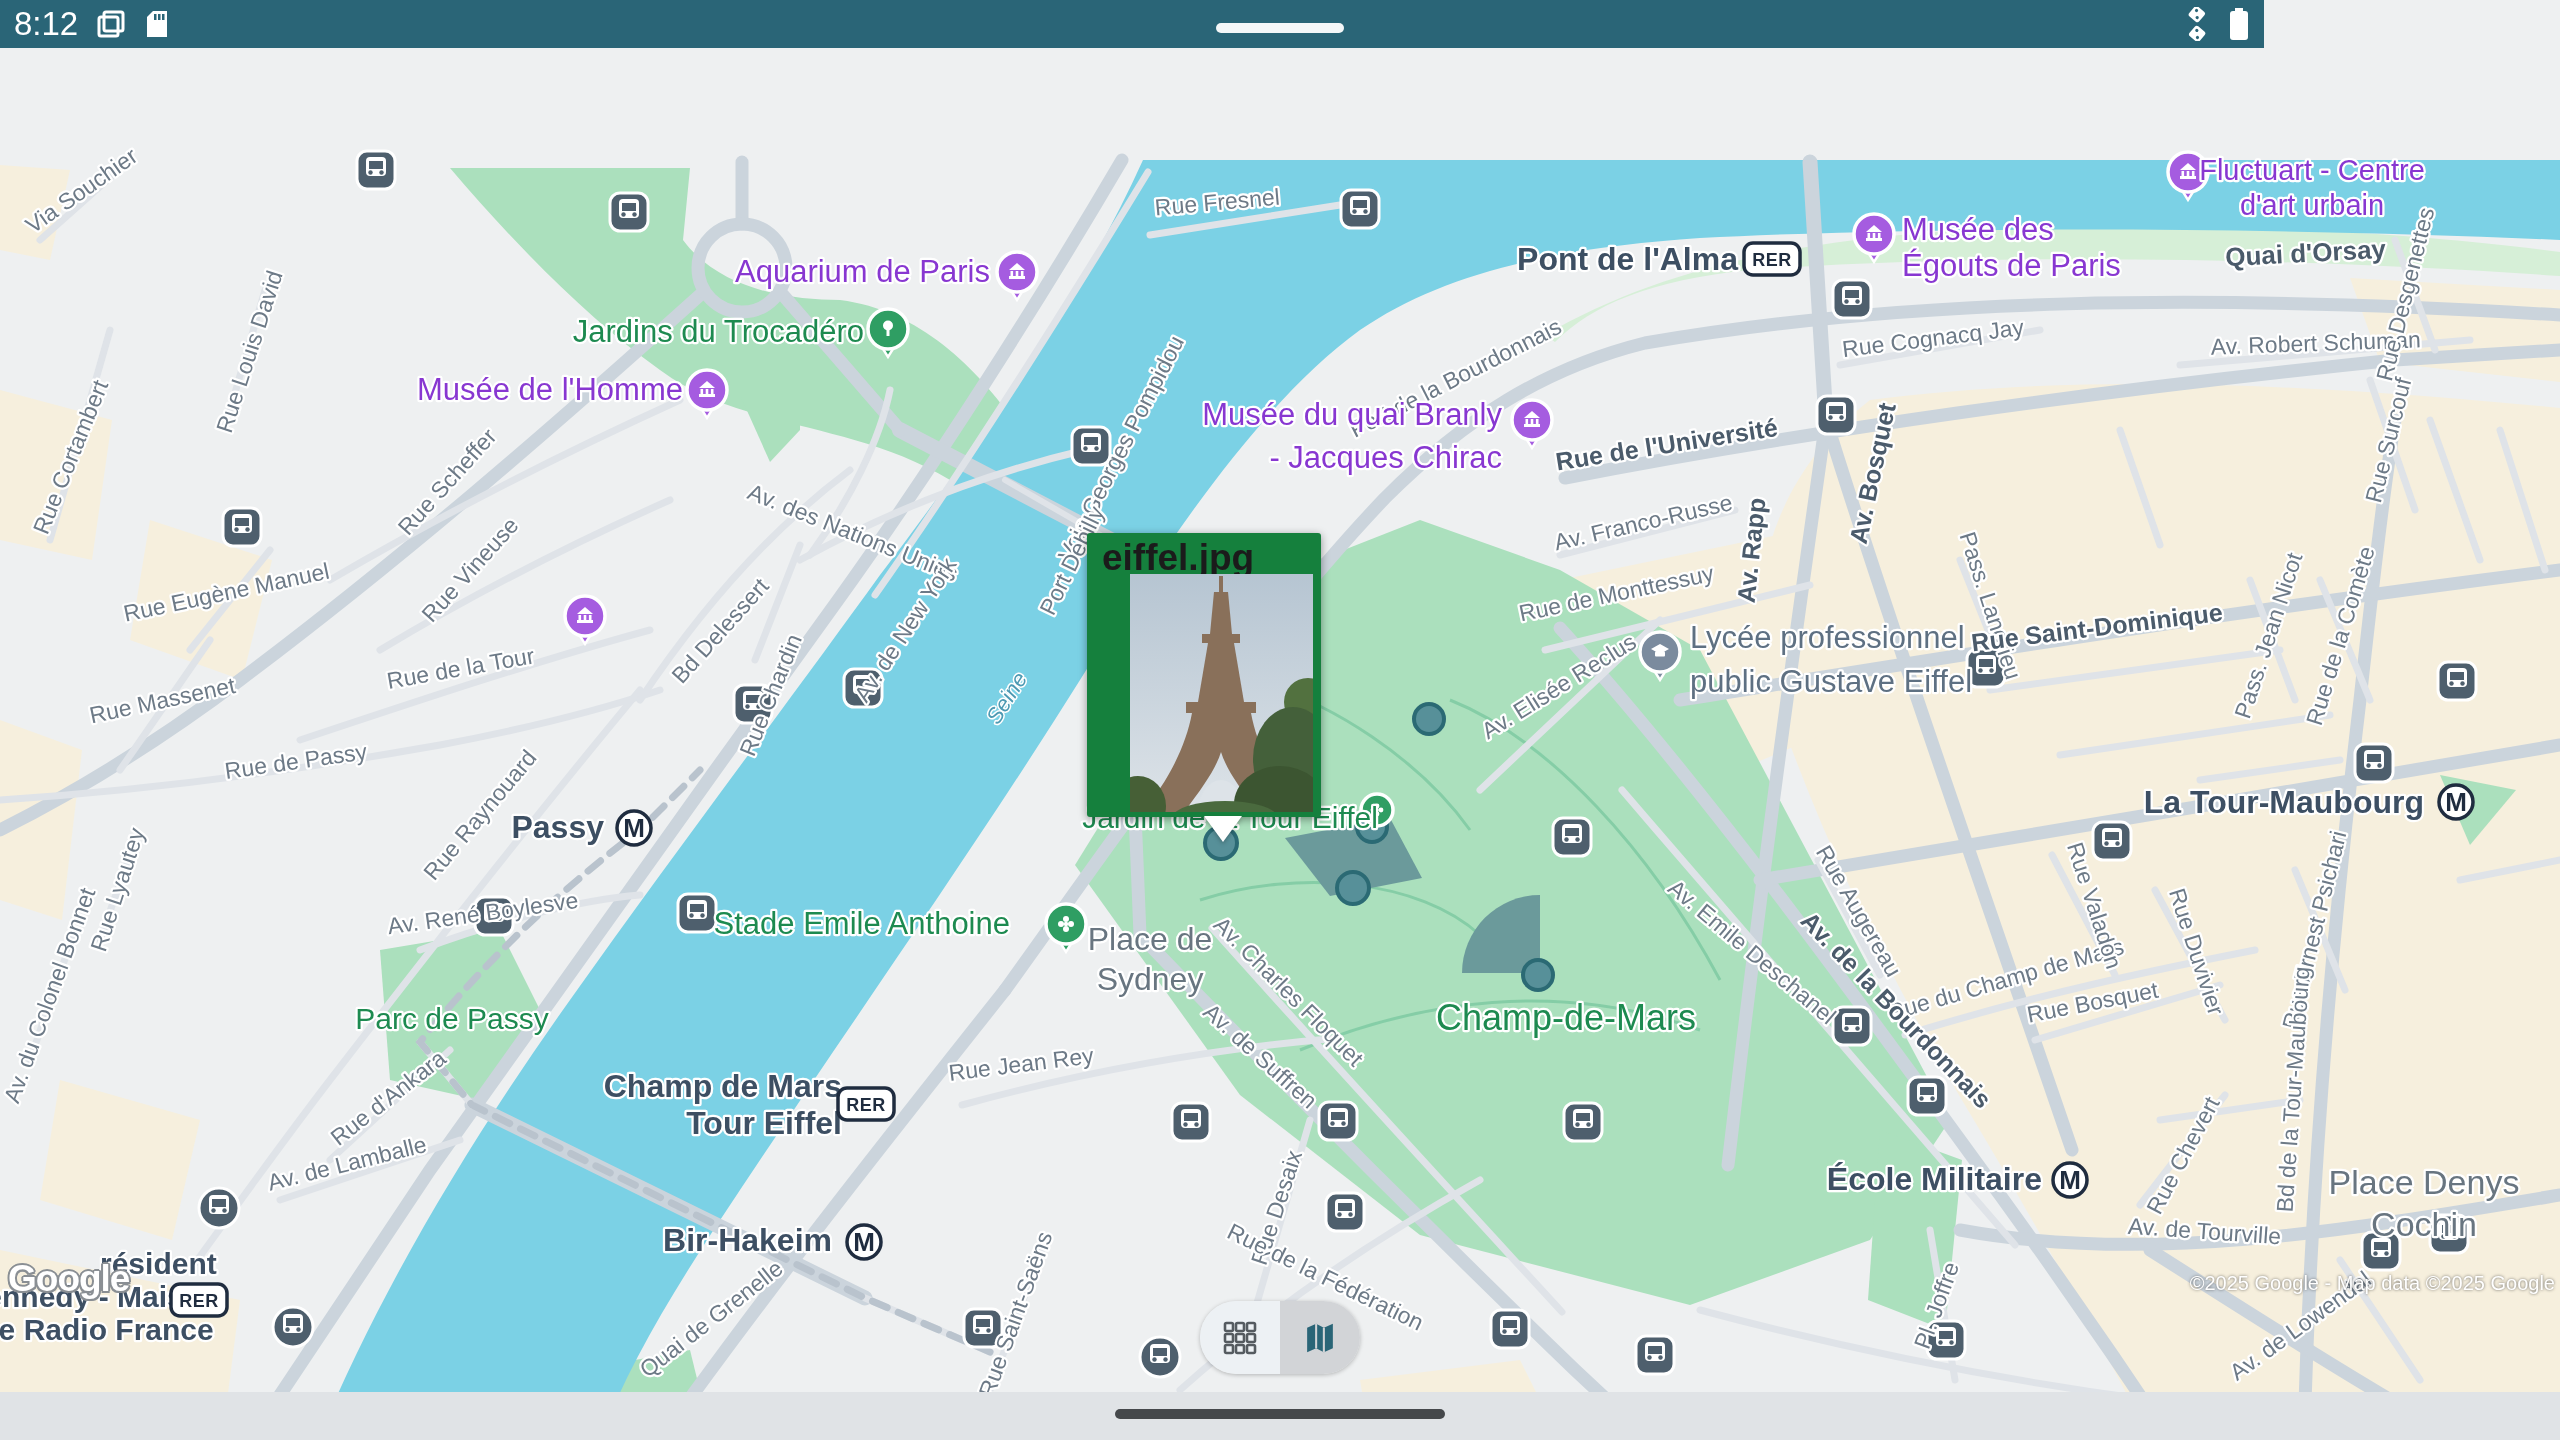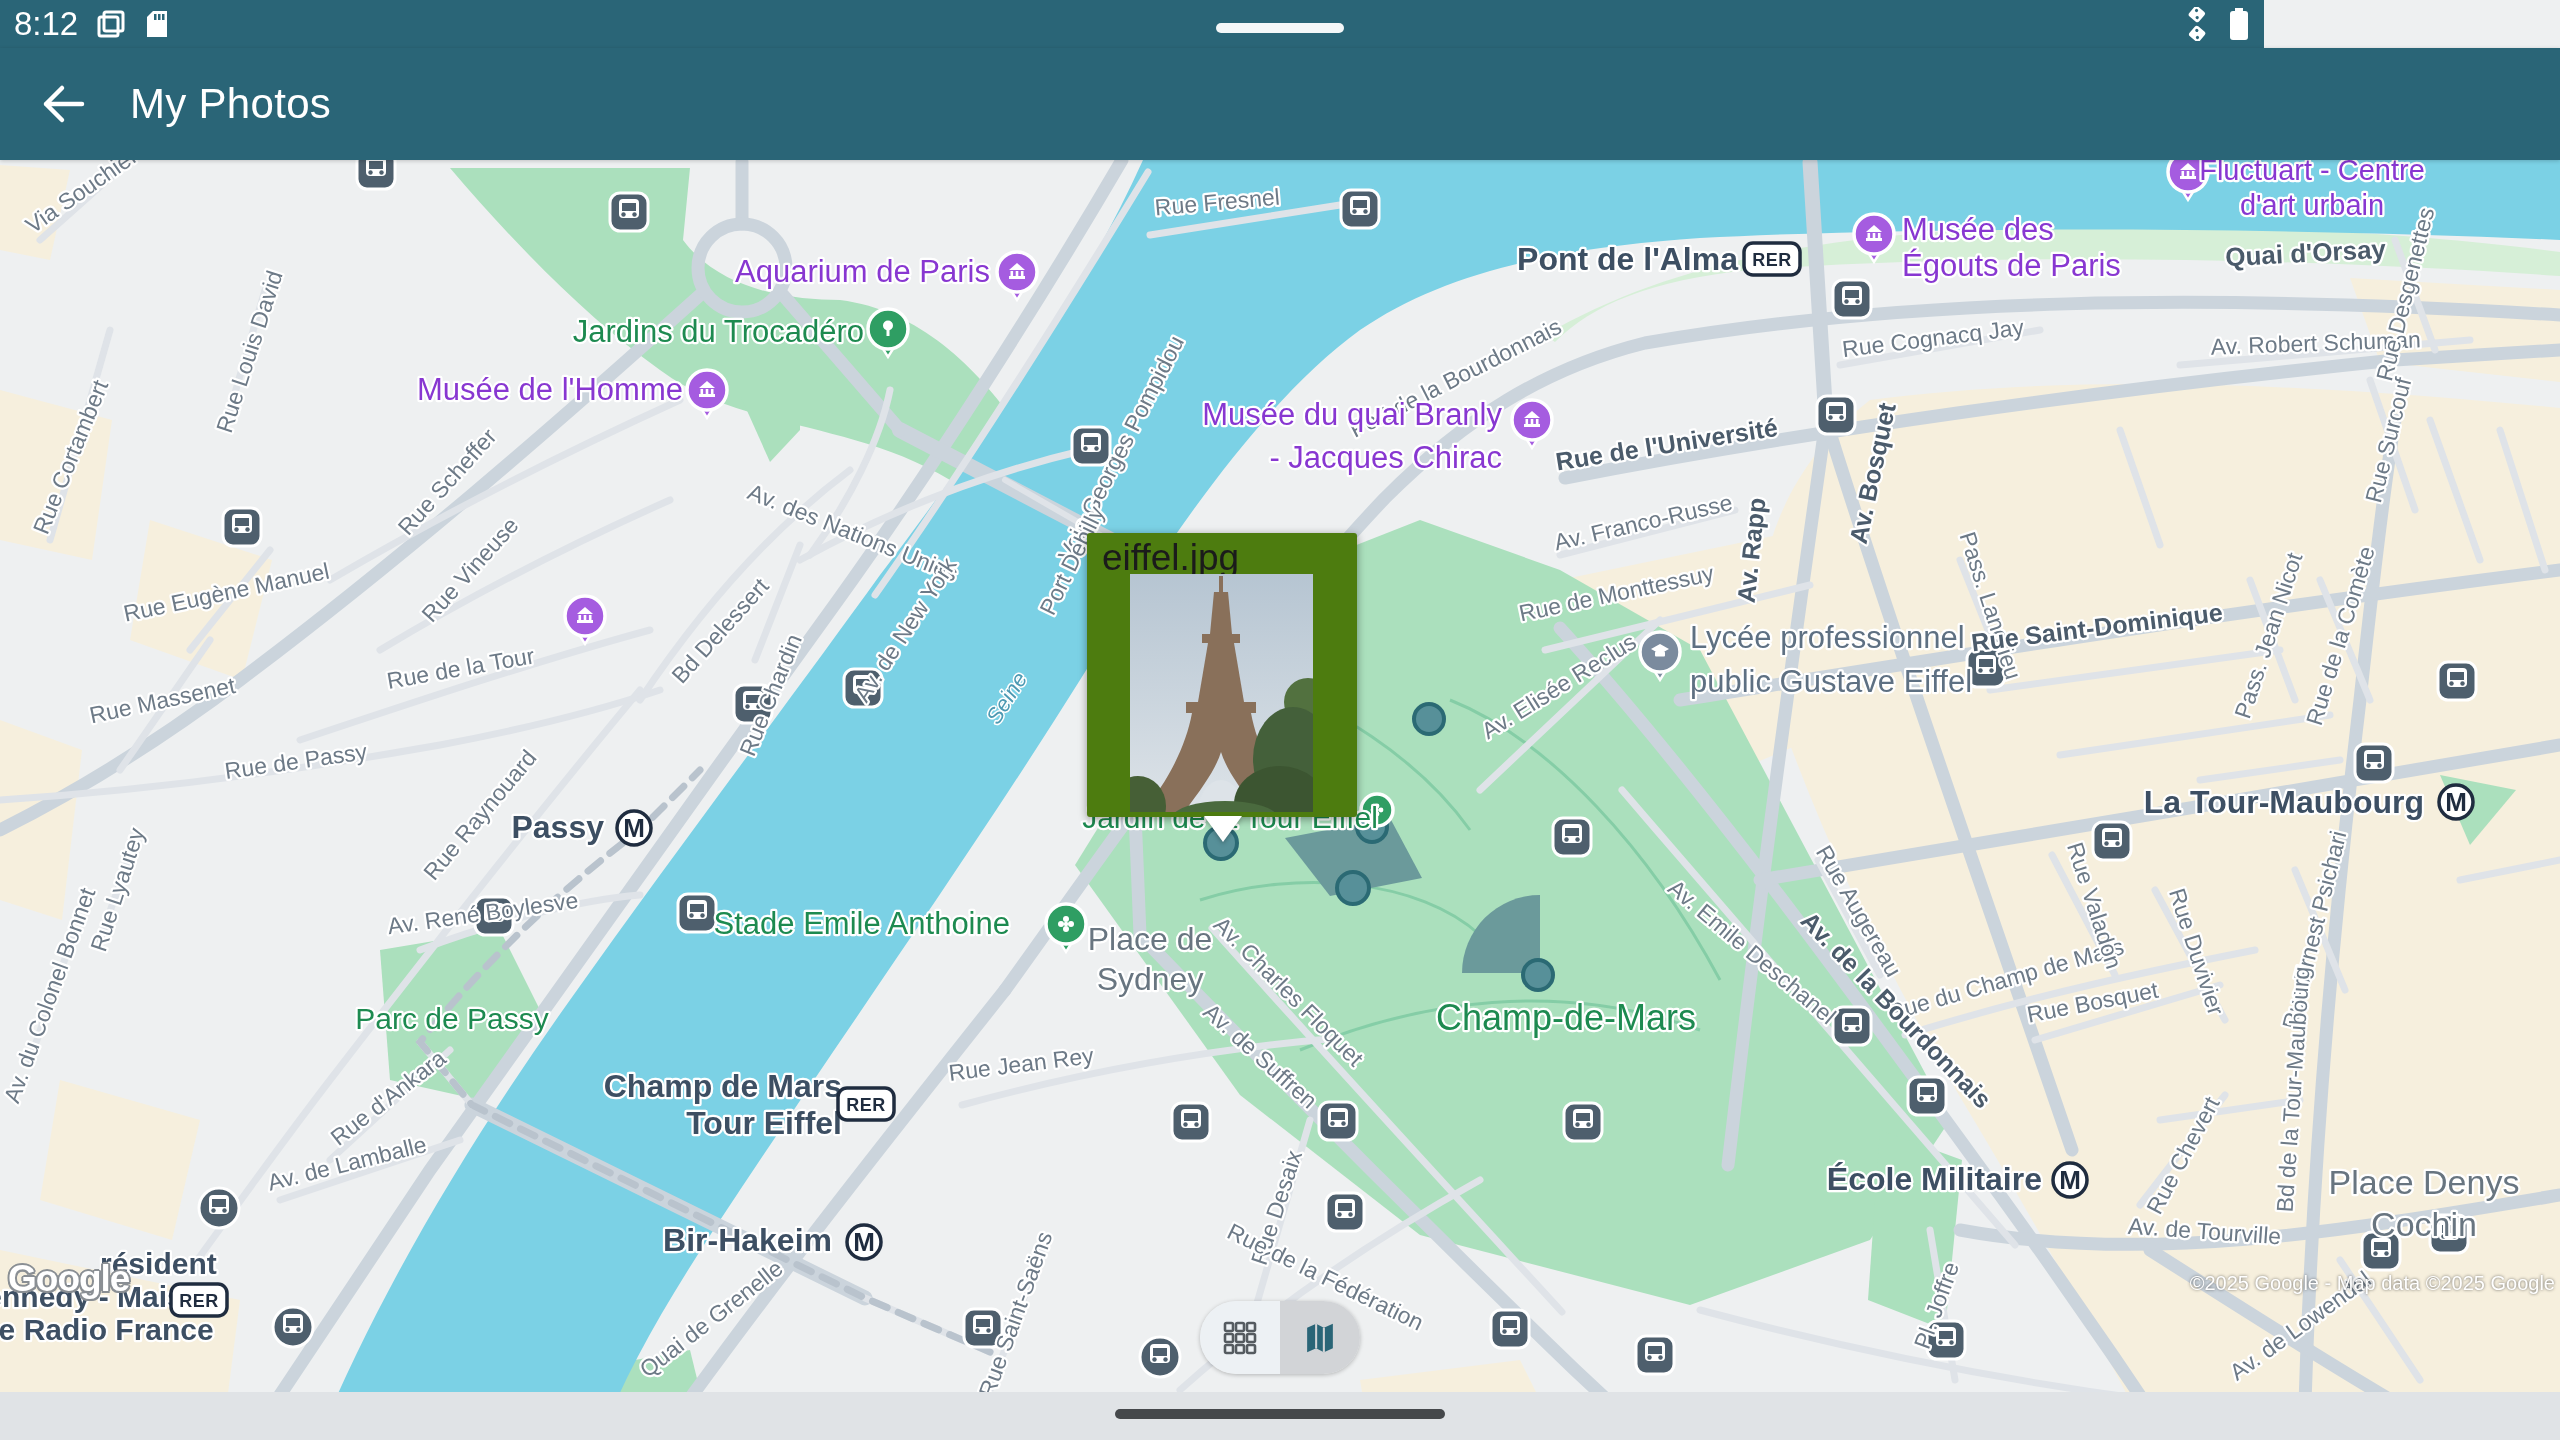--- a/index.html
+++ b/index.html
@@ -27,22 +27,22 @@
   .sb-time{font-size:33px;line-height:48px;}
   .sb-pill{position:absolute;left:1216px;top:23px;width:128px;height:10px;border-radius:6px;background:#f4f7f8;}
   .sb-right{position:absolute;right:16px;top:0;height:48px;display:flex;align-items:center;gap:16px;}
 
   .appbar{position:absolute;left:0;top:48px;width:2560px;height:112px;background:var(--chrome,#2a6577);
           display:flex;align-items:center;z-index:30;box-shadow:0 1px 4px rgba(0,0,0,.2);}
   .back-btn{background:none;border:none;padding:0;margin-left:36px;width:52px;height:52px;cursor:pointer;}
   .appbar h1{color:#fff;font-size:42px;font-weight:500;margin:0 0 0 42px;letter-spacing:.3px;}
 
   
-  .photo-card{position:absolute;left:1087px;top:533px;width:270px;height:284px;background:#4d7c0f;
-              border-radius:3px;box-shadow:0 2px 8px rgba(0,0,0,.4);z-index:20;cursor:pointer;}
+  .photo-card{position:absolute;left:1087px;top:533px;width:234px;height:284px;background:#15803d;
+              border-radius:3px;box-shadow:0 2px 8px rgba(0,0,0,.4);z-index:20;cursor:pointer;font-weight:bold;}
   .pc-title{position:absolute;left:15px;top:4px;font-size:37px;color:#1b1b1b;}
   .pc-photo{position:absolute;left:43px;top:41px;width:183px;height:238px;overflow:hidden;}
   .pc-pointer{position:absolute;left:117px;top:283px;width:0;height:0;
               border-left:19px solid transparent;border-right:19px solid transparent;
               border-top:26px solid #ffffff;filter:drop-shadow(0 2px 2px rgba(0,0,0,.25));}
 
   
   .toggle{position:absolute;left:1200px;top:1301px;width:160px;height:73px;border-radius:37px;
           overflow:hidden;display:flex;z-index:25;box-shadow:0 1px 4px rgba(0,0,0,.25);}
   .toggle button{flex:1;border:none;display:flex;align-items:center;justify-content:center;cursor:pointer;padding:0;}
@@ -724,28 +724,20 @@
             <circle cx="9" cy="10" r="1.6" fill="#2a6577"></circle>
         </g>
       </svg>
       <svg width="18" height="32" viewBox="0 0 18 32">
         <rect x="5" y="0" width="8" height="4" fill="#fff"></rect>
         <rect x="0" y="3" width="18" height="29" rx="3" fill="#fff"></rect>
       </svg>
     </div>
   </div>
 
-  <div class="appbar">
-    <button class="back-btn" aria-label="back">
-      <svg width="52" height="52" viewBox="0 0 52 52">
-        <path d="M26 10 L10 26 L26 42 M10 26 H46" stroke="#fff" stroke-width="4.5" fill="none" stroke-linecap="round" stroke-linejoin="round"></path>
-      </svg>
-    </button>
-    <h1>My Photos</h1>
-  </div>
 
   <div class="photo-card">
     <div class="pc-title">eiffel.jpg</div>
     <div class="pc-photo">
       <svg width="183" height="238" viewBox="0 0 183 238">
         <defs>
           <linearGradient id="sky" x1="0" y1="0" x2="0" y2="1">
             <stop offset="0" stop-color="#b6c5d2"></stop>
               <stop offset="1" stop-color="#dde3e8"></stop>
           </linearGradient>

